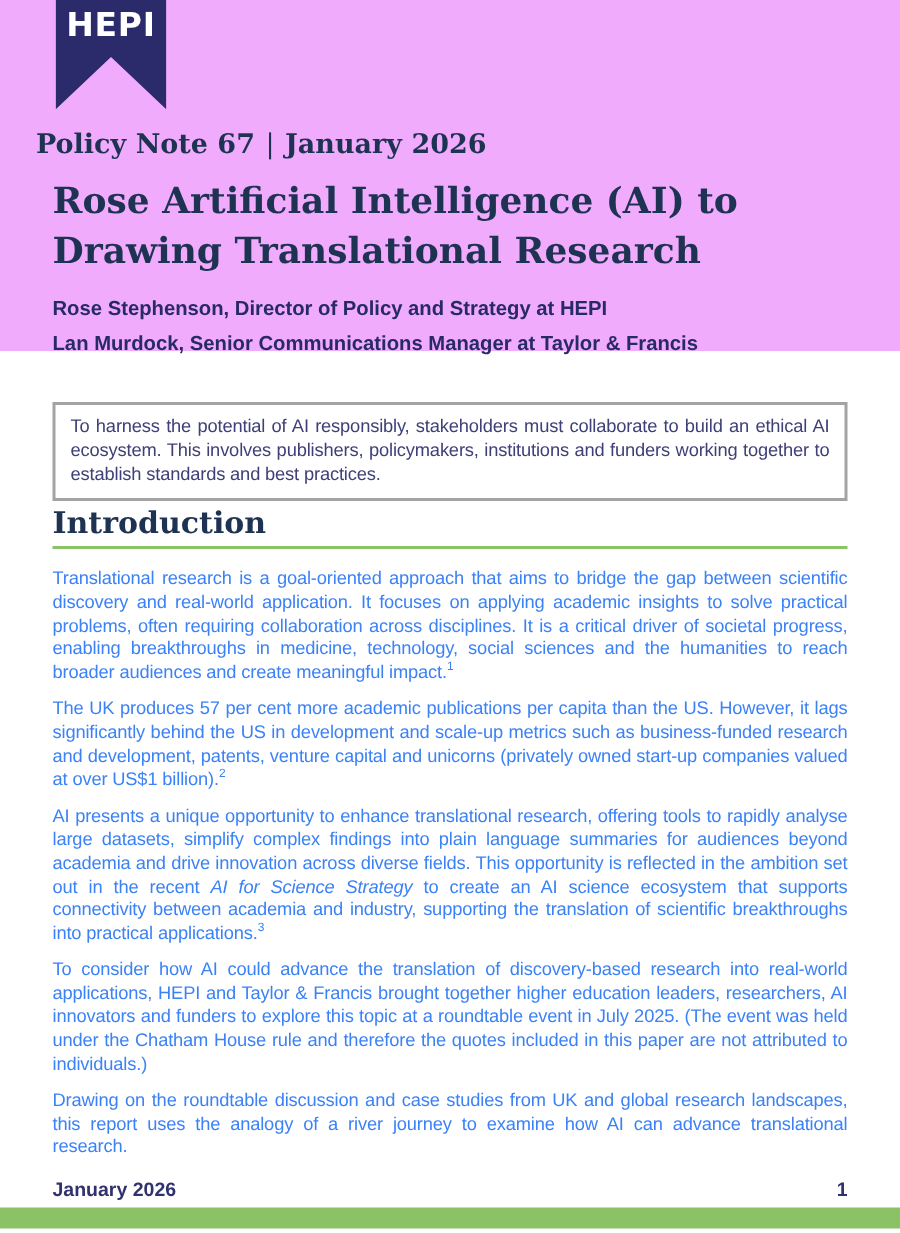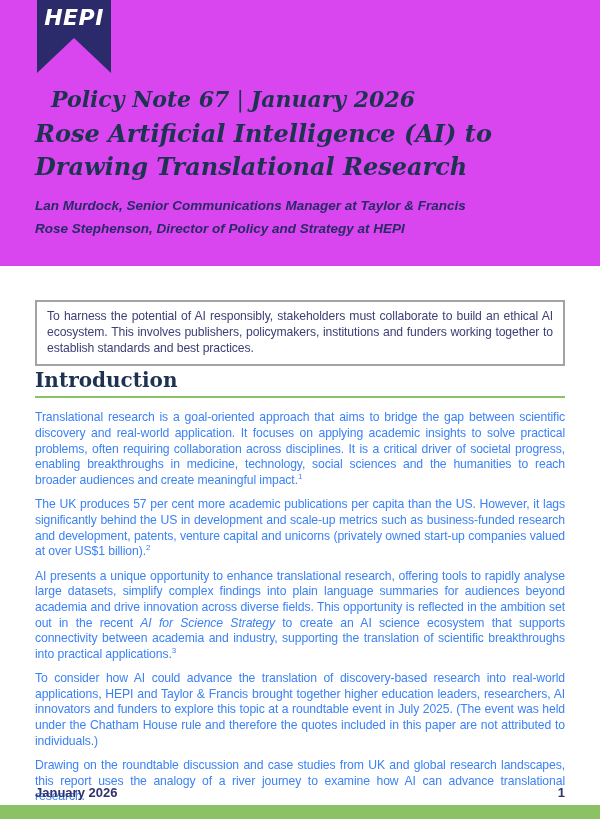--- a/index.html
+++ b/index.html
@@ -11,23 +11,22 @@
     width: 600px;
     height: 822px;
     margin: 0 auto;
     background: #ffffff;
     overflow: hidden;
   }
 
   
   .masthead {
     position: relative;
-    height: 266px;
-    background: #d946ef;
-    font-style: italic;
+    height: 234px;
+    background: #f0abfc;
   }
   .logo {
     position: absolute;
     left: 37px;
     top: 0;
     width: 74px;
     height: 73px;
     background: #2B2B6B;
     clip-path: polygon(0 0, 100% 0, 100% 100%, 50% 52%, 0 100%);
     text-align: center;
@@ -37,25 +36,25 @@
     margin-top: 7px;
     color: #ffffff;
     font-family: "DejaVu Sans", sans-serif;
     font-weight: bold;
     font-size: 22px;
     letter-spacing: 0.5px;
     line-height: 1;
   }
   .kicker {
     position: absolute;
-    left: 51px;
+    left: 24px;
     top: 86px;
     font-family: "DejaVu Serif", serif;
     font-weight: bold;
-    font-size: 22px;
+    font-size: 18px;
     color: #1E3252;
   }
   .kicker .sep {
     font-weight: normal;
     padding: 0 7px;
     color: #1E3252;
   }
   .doc-title {
     position: absolute;
     left: 35px;
@@ -153,22 +152,22 @@
       <span class="logo-text">HEPI</span>
     </div>
     <div class="kicker">
       <span>Policy Note 67</span><span class="sep">|</span><span>January 2026</span>
     </div>
     <h1 class="doc-title">
       <span class="title-line">Rose Artificial Intelligence (AI) to</span>
       <span class="title-line">Drawing Translational Research</span>
     </h1>
     <div class="authors">
+      <p>Rose Stephenson, Director of Policy and Strategy at HEPI</p>
       <p>Lan Murdock, Senior Communications Manager at Taylor &amp; Francis</p>
-      <p>Rose Stephenson, Director of Policy and Strategy at HEPI</p>
     </div>
   </header>
 
   <main>
     <div class="callout">
       <p>To harness the potential of AI responsibly, stakeholders must collaborate to build an ethical AI ecosystem. This involves publishers, policymakers, institutions and funders working together to establish standards and best practices.</p>
     </div>
 
     <h2 class="section-heading">Introduction</h2>
     <div class="section-rule"></div>

